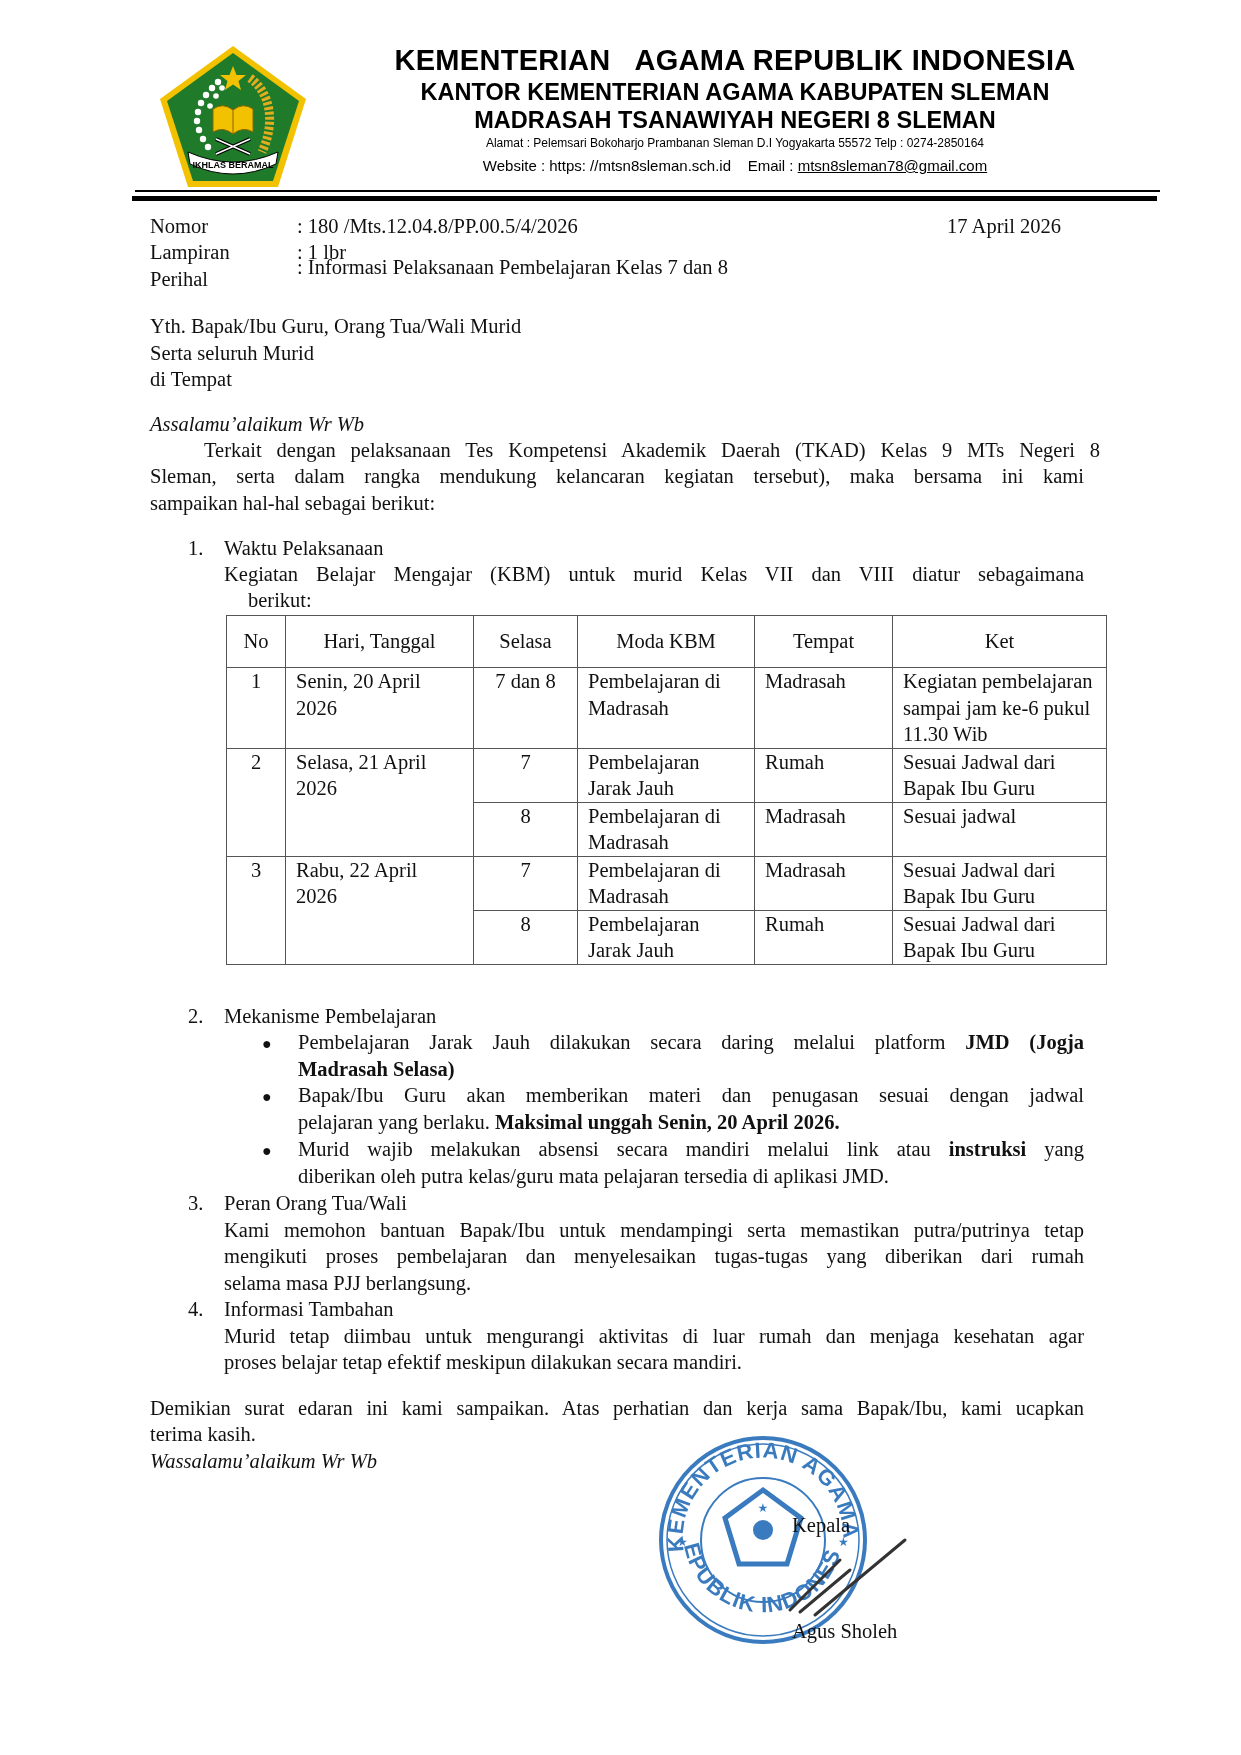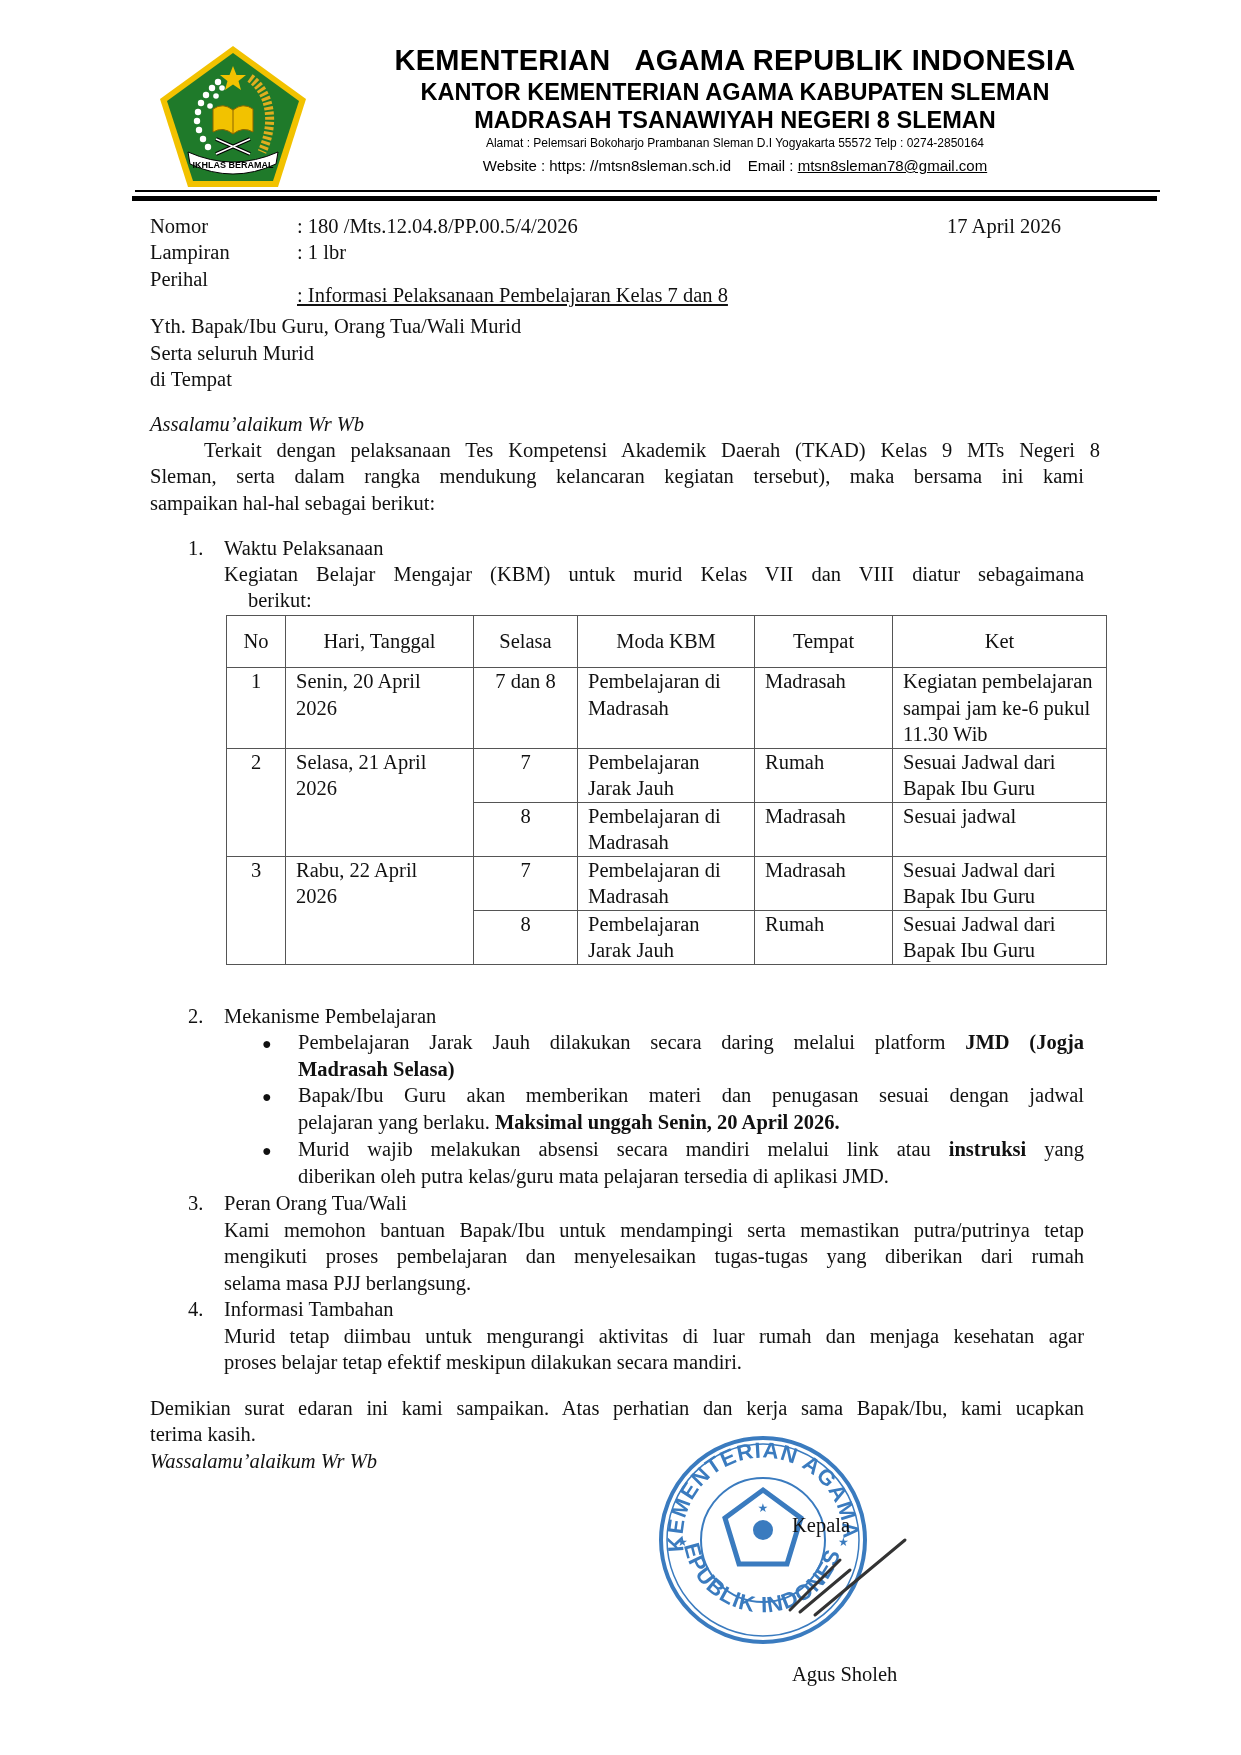--- a/index.html
+++ b/index.html
@@ -91,21 +91,21 @@
 </div>
 <div id="rule-thin" class="abs"></div>
 <div id="rule-thick" class="abs"></div>
 
 <div class="abs t meta-label" style="top:213px;">Nomor</div>
 <div class="abs t meta-value" style="top:213px;">: 180 /Mts.12.04.8/PP.00.5/4/2026</div>
 <div class="abs t" style="top:213px; right:180px;">17 April 2026</div>
 <div class="abs t meta-label" style="top:239px;">Lampiran</div>
 <div class="abs t meta-value" style="top:239px;">: 1 lbr</div>
 <div class="abs t meta-label" style="top:266px;">Perihal</div>
-<div class="abs t meta-value" style="top:282px;text-decoration:underline;">: Informasi Pelaksanaan Pembelajaran Kelas 7 dan 8</div>
+<div class="abs t meta-value" style="top:254px;">: Informasi Pelaksanaan Pembelajaran Kelas 7 dan 8</div>
 
 <div class="abs t" style="left:150px; top:313px;">Yth. Bapak/Ibu Guru, Orang Tua/Wali Murid</div>
 <div class="abs t" style="left:150px; top:340px;">Serta seluruh Murid</div>
 <div class="abs t" style="left:150px; top:366px;">di Tempat</div>
 
 <div class="abs t ital" style="left:150px; top:411px;">Assalamu’alaikum Wr Wb</div>
 <div class="abs t jfull" style="left:204px; top:437px; width:896px;">Terkait dengan pelaksanaan Tes Kompetensi Akademik Daerah (TKAD) Kelas 9 MTs Negeri 8</div>
 <div class="abs t jfull" style="left:150px; top:463px; width:934px;">Sleman, serta dalam rangka mendukung kelancaran kegiatan tersebut), maka bersama ini kami</div>
 <div class="abs t" style="left:150px; top:490px;">sampaikan hal-hal sebagai berikut:</div>
 
@@ -216,13 +216,13 @@
     <text x="108" y="80" font-size="12" text-anchor="middle" fill="#3a7bbf">★</text>
     <circle cx="108" cy="98" r="10" fill="#3a7bbf"></circle>
     <text x="22" y="114" font-size="12" fill="#3a7bbf">★</text>
     <text x="183" y="114" font-size="12" fill="#3a7bbf">★</text>
   </svg>
 </div>
 <svg id="signature" class="abs" viewBox="0 0 130 90">
   <path d="M10,80 L60,30 M20,82 L70,40 M35,85 L125,10" stroke="#333" stroke-width="3" fill="none" stroke-linecap="round"></path>
 </svg>
 <div class="abs t" style="left:792px; top:1512px;">Kepala</div>
-<div class="abs t" style="left:792px; top:1618px;margin-top:43px;">Agus Sholeh</div>
+<div class="abs t" style="left:792px; top:1618px;">Agus Sholeh</div>
 
 </body></html>

